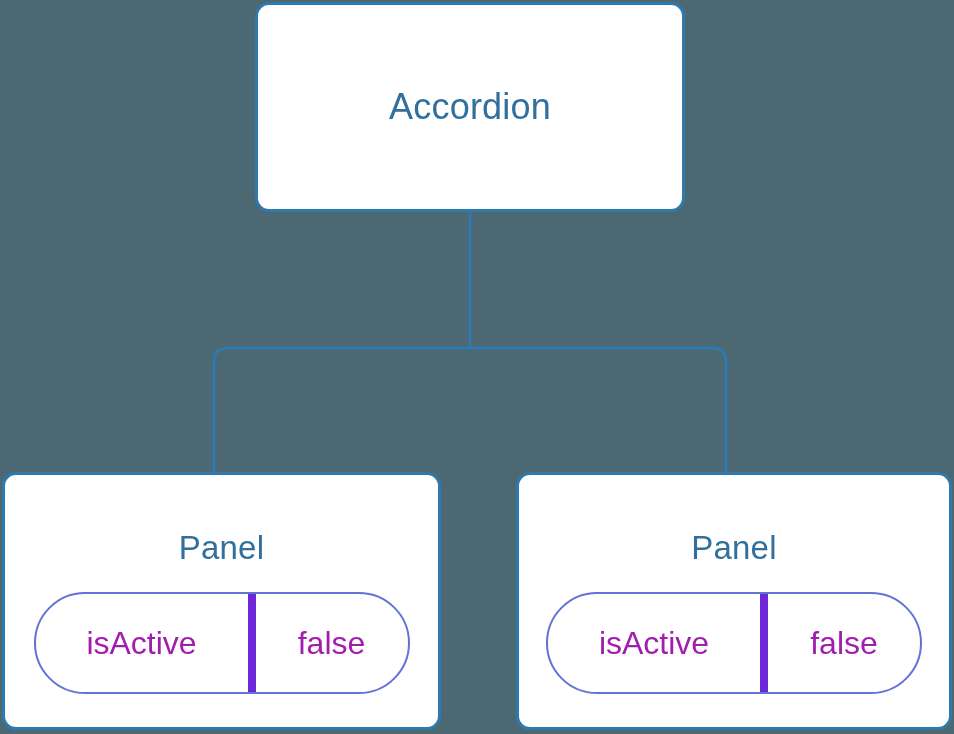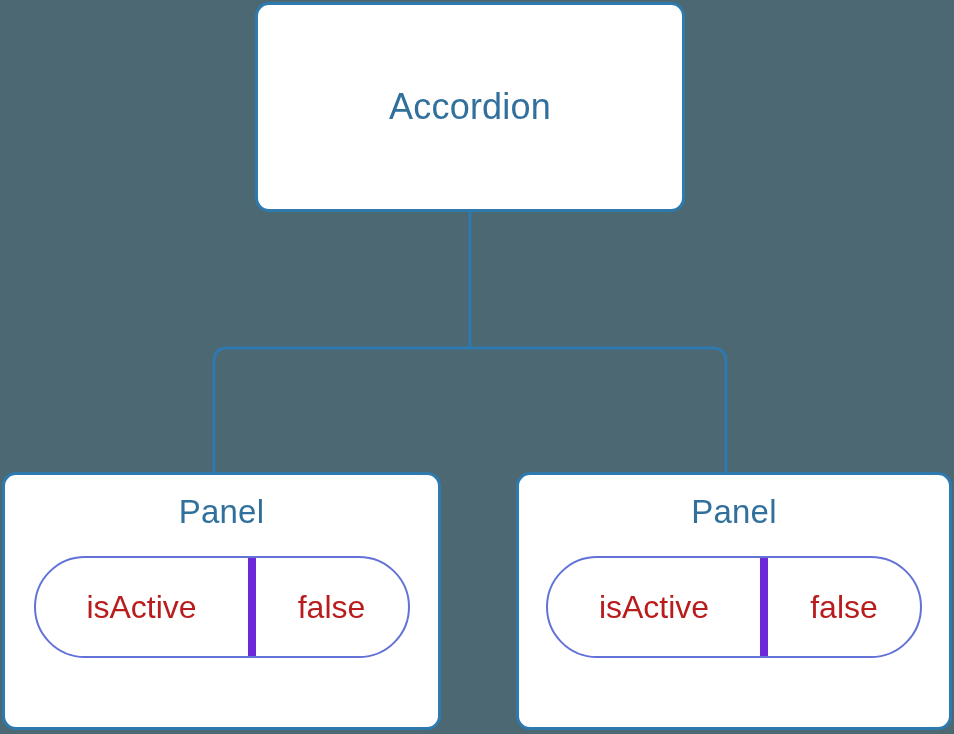--- a/index.html
+++ b/index.html
@@ -54,21 +54,21 @@
     top: 2px;
     width: 430px;
     height: 210px;
     justify-content: center;
   }
 
   .node-child {
     top: 472px;
     height: 258px;
     justify-content: flex-start;
-    padding-top: 20px;
+    padding-top: 56px;
   }
 
   .node-child-left {
     left: 2px;
     width: 439px;
   }
 
   .node-child-right {
     left: 516px;
     width: 436px;
@@ -105,21 +105,21 @@
 
   .pill-right {
     width: 152px;
     border-left: 8px solid #6d28d9;
   }
 
   .pill-cell {
     display: flex;
     align-items: center;
     justify-content: center;
-    color: #b91c1c;
+    color: #a21caf;
     font-size: 32px;
     line-height: 1;
     white-space: nowrap;
   }
 </style>
 </head>
 <body>
 
 <div id="tree-canvas">
 

